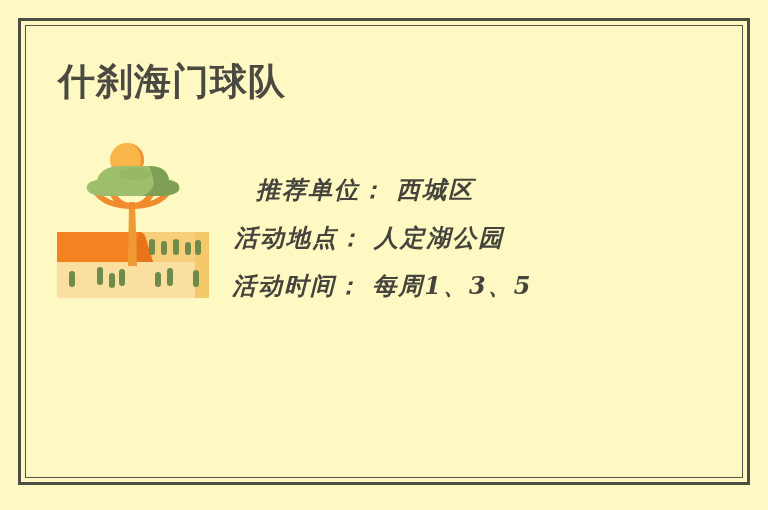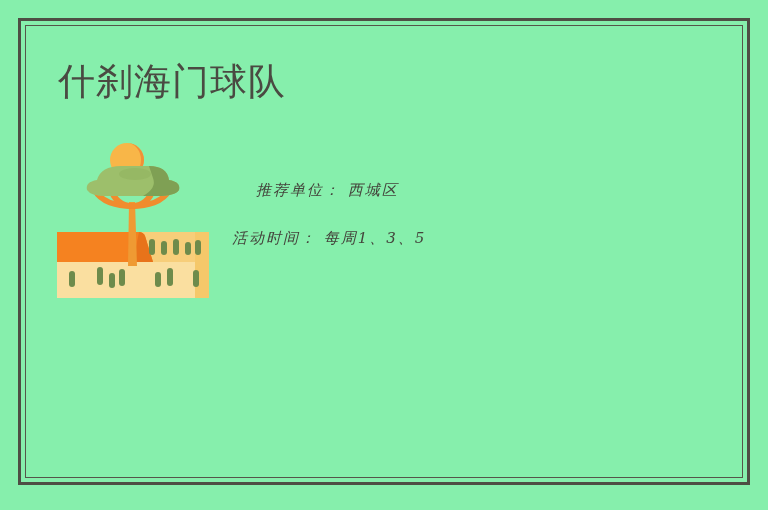--- a/index.html
+++ b/index.html
@@ -14,21 +14,22 @@
     font-family: "Liberation Sans", "DejaVu Sans", sans-serif;
     overflow: hidden;
   }
 
   .card {
     position: absolute;
     left: 0;
     top: 0;
     width: 768px;
     height: 510px;
-    background: #86efac;
+    background: #fef9c3;
+    font-weight: bold;
   }
 
   
   .frame-outer {
     position: absolute;
     left: 18px;
     top: 18px;
     width: 732px;
     height: 467px;
     border: 3px solid #4E4E44;
@@ -68,21 +69,21 @@
 
   
   .info-block {
     position: absolute;
     left: 228px;
     top: 166px;
     width: 340px;
   }
   .info-line {
     font-family: "DejaVu Serif", "Liberation Serif", serif;
-    font-size: 15px;
+    font-size: 24px;
     line-height: 48px;
     color: #44443C;
     letter-spacing: 2px;
     white-space: nowrap;
     font-style: italic;
   }
   .info-line.l1 { padding-left: 28px; }
   .info-line.l2 { padding-left: 0px; }
   .info-line.l3 { padding-left: 6px; }
   .info-line.l4 { padding-left: 4px; }
@@ -144,16 +145,17 @@
         <rect x="62" y="129" width="6" height="17" rx="3"></rect>
         <rect x="98" y="132" width="6" height="15" rx="3"></rect>
         <rect x="110" y="128" width="6" height="18" rx="3"></rect>
         <rect x="136" y="130" width="6" height="17" rx="3"></rect>
       </g>
     </svg>
   </div>
 
   <div class="info-block">
     <div class="info-line l1">推荐单位： 西城区</div>
+    <div class="info-line l3">活动地点： 人定湖公园</div>
     <div class="info-line l4">活动时间： 每周1、3、5</div>
   </div>
 
 </div>
 
 </body></html>

